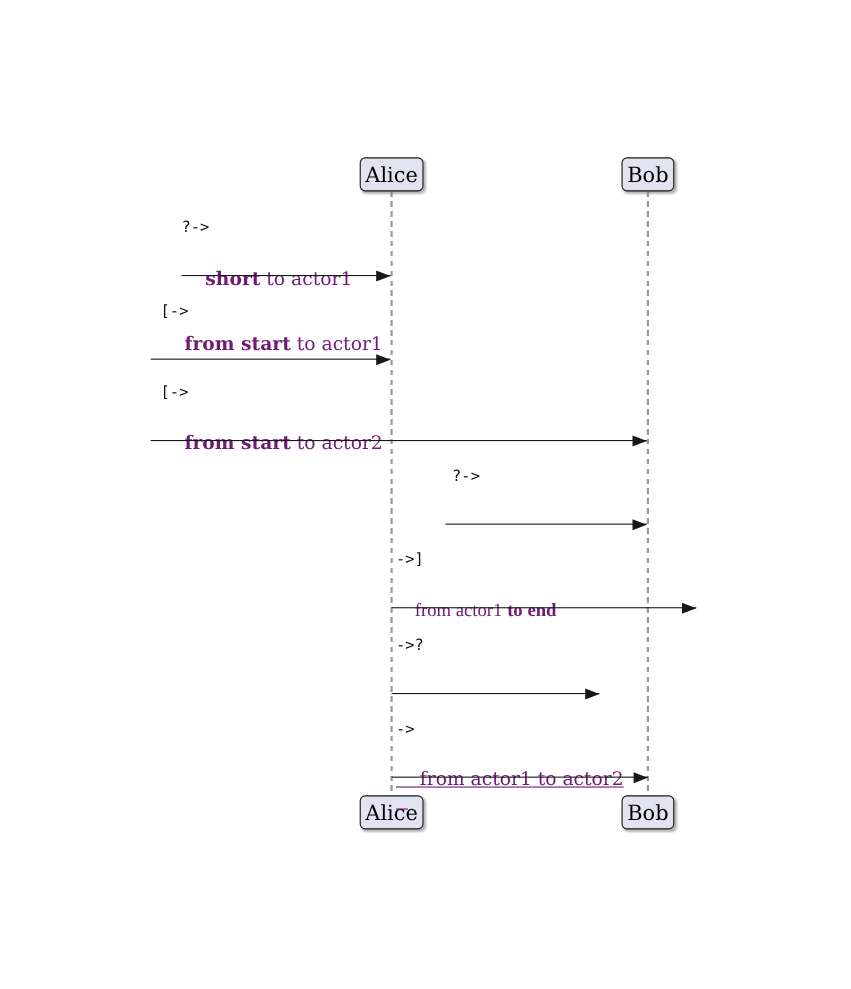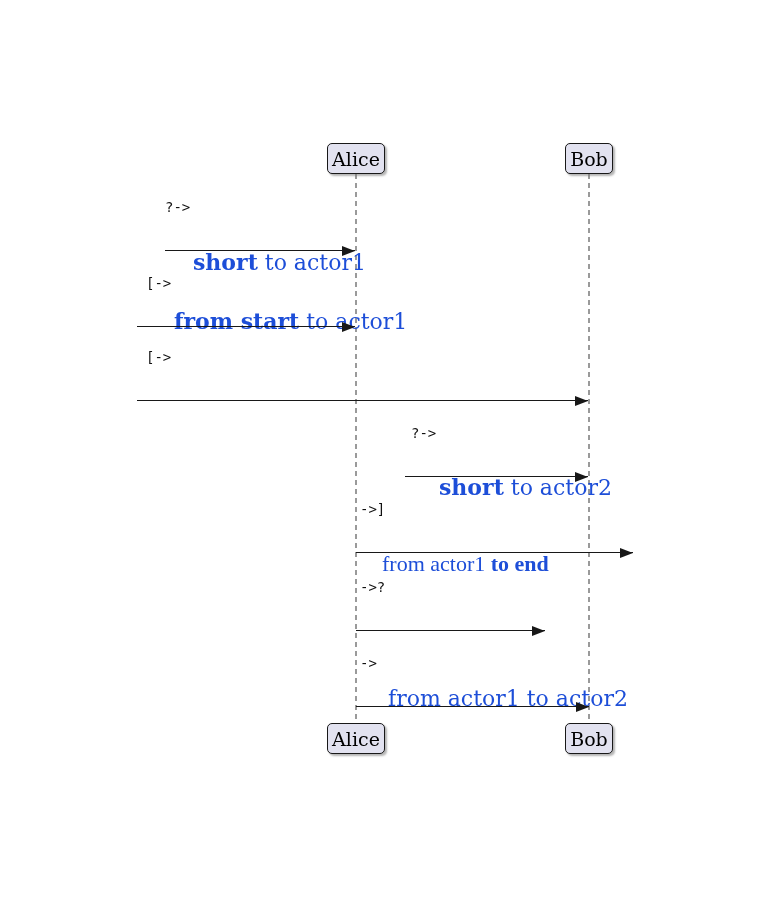--- a/index.html
+++ b/index.html
@@ -31,21 +31,21 @@
     background: repeating-linear-gradient(to bottom, #9a9a9a 0 5px, transparent 5px 9px);
   }
   .msg-code {
     position: absolute;
     font-family: "DejaVu Sans Mono", monospace;
     font-size: 14px; color: #111;
     white-space: pre;
   }
   .msg-label {
     position: absolute;
-    font-size: 22px; color: #1d4ed8;
+    font-size: 17px; color: #701a75;
     white-space: pre;
   }
   .msg-label .bold { font-weight: bold; }
   .msg-line {
     position: absolute;
     height: 0;
     border-top: 1.5px solid #181818;
   }
   .msg-head {
     position: absolute;
@@ -85,41 +85,41 @@
   <div class="msg-head" style="left:342px; top:246px;"></div>
 
   <div class="msg-code" style="left:146px; top:275px;">[-&gt;</div>
   <div class="msg-label" style="left:146px; top:283px;">
     <span class="bold">from start</span><span> to actor1</span>
   </div>
   <div class="msg-line" style="left:137px; top:326px; width:218px;"></div>
   <div class="msg-head" style="left:342px; top:322px;"></div>
 
   <div class="msg-code" style="left:146px; top:349px;">[-&gt;</div>
+  <div class="msg-label" style="left:146px; top:373px;">
+    <span class="bold">from start</span><span> to actor2</span>
+  </div>
   <div class="msg-line" style="left:137px; top:400px; width:451px;"></div>
   <div class="msg-head" style="left:575px; top:396px;"></div>
 
   <div class="msg-code" style="left:411px; top:425px;">?-&gt;</div>
-  <div class="msg-label" style="left:411px; top:449px;">
-    <span class="bold">short</span><span> to actor2</span>
-  </div>
   <div class="msg-line" style="left:405px; top:476px; width:183px;"></div>
   <div class="msg-head" style="left:575px; top:472px;"></div>
 
   <div class="msg-code" style="left:360px; top:501px;">-&gt;]</div>
   <div class="msg-label" style="left:360px; top:525px;font-family:Liberation Serif, serif;">
     <span>from actor1 </span><span class="bold">to end</span>
   </div>
   <div class="msg-line" style="left:356px; top:552px; width:277px;"></div>
   <div class="msg-head" style="left:620px; top:548px;"></div>
 
   <div class="msg-code" style="left:360px; top:579px;">-&gt;?</div>
   <div class="msg-line" style="left:356px; top:630px; width:189px;"></div>
   <div class="msg-head" style="left:532px; top:626px;"></div>
 
   <div class="msg-code" style="left:360px; top:655px;">-&gt;</div>
-  <div class="msg-label" style="left:360px; top:661px;">
+  <div class="msg-label" style="left:360px; top:679px;text-decoration:underline;">
     <span>from actor1 to actor2</span>
   </div>
   <div class="msg-line" style="left:356px; top:706px; width:233px;"></div>
   <div class="msg-head" style="left:576px; top:702px;"></div>
 
 </div>
 
 </body></html>

